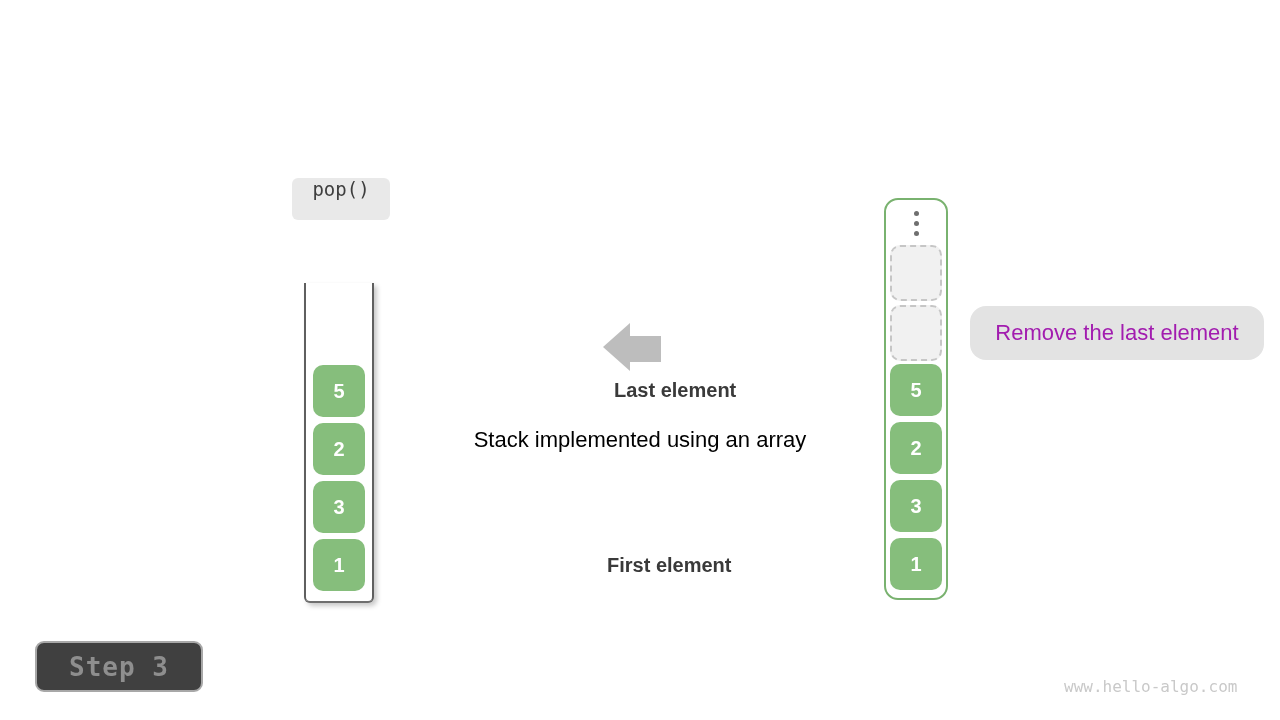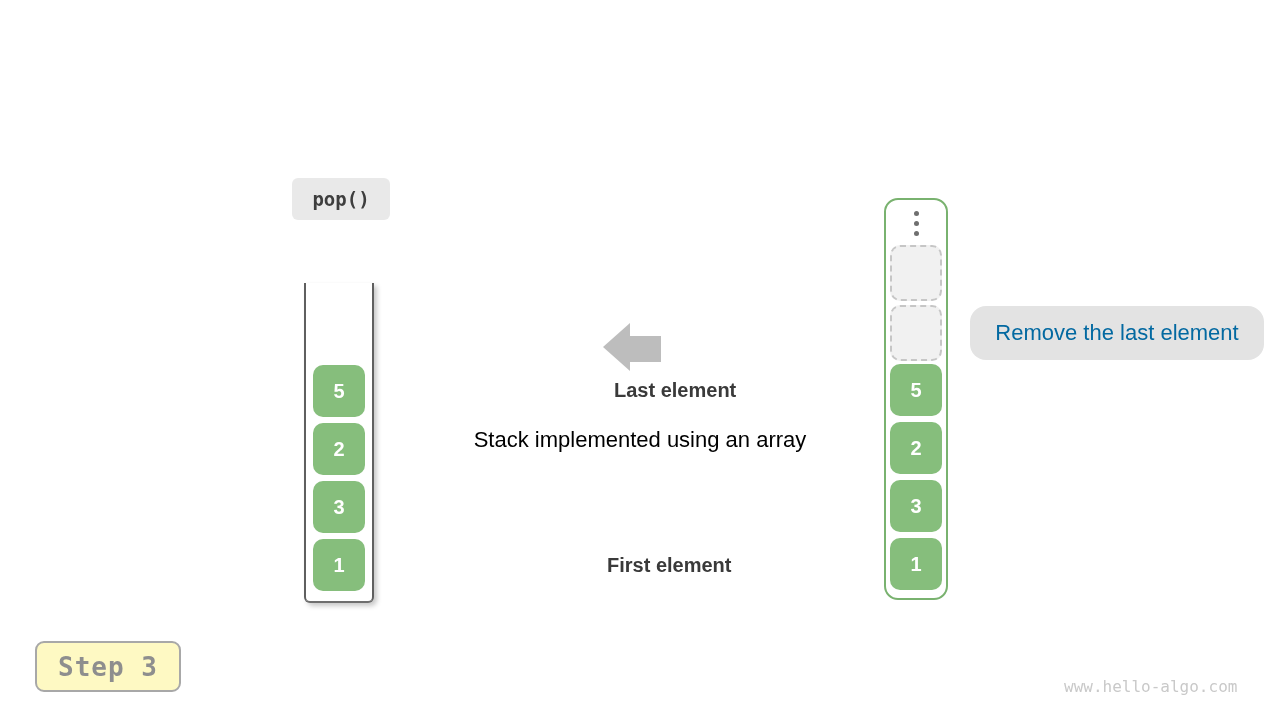--- a/index.html
+++ b/index.html
@@ -7,22 +7,22 @@
   #canvas {
     position:relative; width:1280px; height:720px;
     background:#ffffff; overflow:hidden;
     font-family:"Liberation Sans", sans-serif;
   }
 
   
   .pop-box {
     position:absolute; left:292px; top:178px; width:98px; height:42px;
     background:#e9e9e9; border-radius:6px;
-    display:flex; align-items:center; justify-content:center;
-    font-family:"DejaVu Sans Mono", monospace; font-size:19px; color:#3e3e3e;font-weight:bold;
+    display:flex; justify-content:center;
+    font-family:"DejaVu Sans Mono", monospace; font-size:19px; color:#3e3e3e;
   }
 
   
   .left-stack {
     position:absolute; left:304px; top:283px; width:70px; height:320px;
     border-left:2px solid #5f5f5f; border-right:2px solid #5f5f5f;
     border-bottom:2px solid #6e6e6e; border-radius:0 0 6px 6px;
     background:#ffffff;
     box-shadow:3px 3px 5px rgba(0,0,0,0.22);
     display:flex; flex-direction:column; justify-content:flex-end; align-items:center;
@@ -67,27 +67,27 @@
   .slot-2 { margin-top:4px; }
   .right-stack .cell-top { margin-top:3px; }
   .right-stack .cell     { margin-top:6px; }
   .right-stack .cell-top { margin-top:3px; }
 
   
   .remove-box {
     position:absolute; left:970px; top:306px; width:294px; height:54px;
     background:#e3e3e3; border-radius:16px;
     display:flex; align-items:center; justify-content:center;
-    font-size:22px; color:#0369a1;
+    font-size:22px; color:#a21caf;
   }
 
   
   .step-box {
-    position:absolute; left:35px; top:641px; width:146px; height:51px;
-    background:#fef9c3; border:2px solid #a8a8a8; border-radius:9px;
+    position:absolute; left:35px; top:641px; width:168px; height:51px;
+    background:#404040; border:2px solid #a8a8a8; border-radius:9px;
     display:flex; align-items:center; justify-content:center;
     font-family:"DejaVu Sans Mono", monospace; font-weight:bold;
     font-size:26px; color:#8e8e8e; letter-spacing:1px;
   }
 
   
   .watermark {
     position:absolute; left:1064px; top:677px;
     font-family:"DejaVu Sans Mono", monospace; font-size:16px; color:#c9c9c9;text-align:center;
   }

